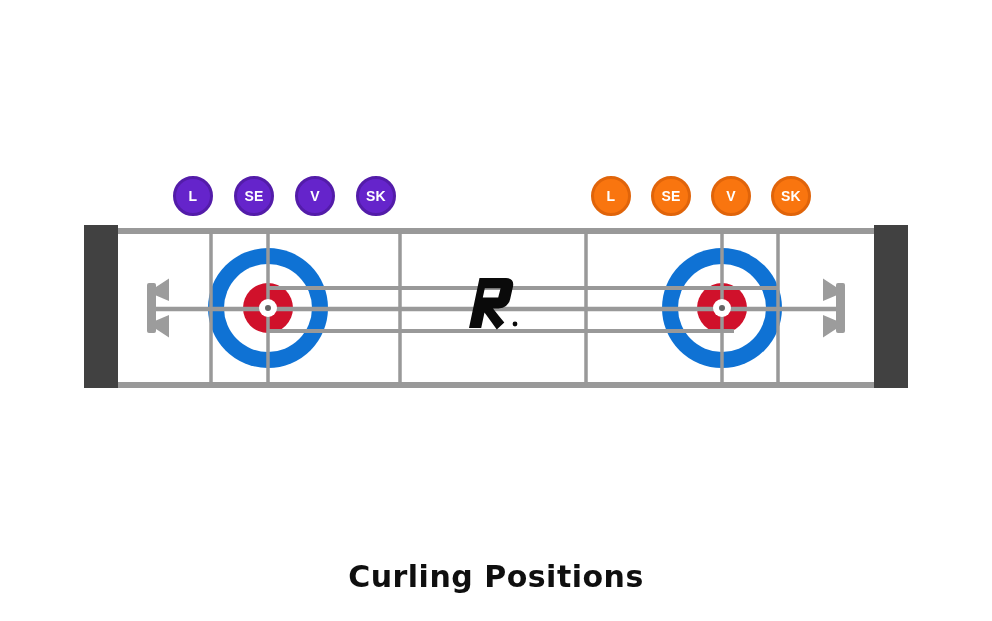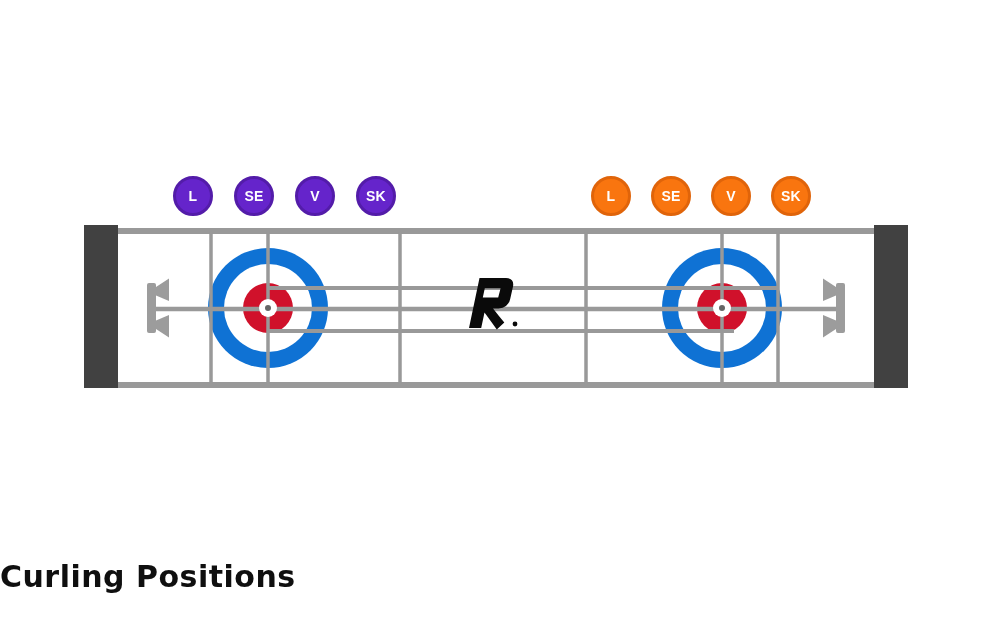--- a/index.html
+++ b/index.html
@@ -29,20 +29,21 @@
     letter-spacing:0.2px;
     font-family:"Liberation Sans", sans-serif;
   }
   .badge.purple{background:#6524CB;border:3px solid #531CA9;}
   .badge.orange{background:#F9750F;border:3px solid #E0640A;}
   .sheet-svg{position:absolute;left:0;top:0;}
   .diagram-title{
     position:absolute;
     left:0;top:559px;
     width:100%;
+    text-align:center;
     font-family:"DejaVu Sans", sans-serif;
     font-weight:bold;
     font-size:30px;
     letter-spacing:0.5px;
     color:#0f0f0f;
   }
 </style>
 </head>
 <body>
 

